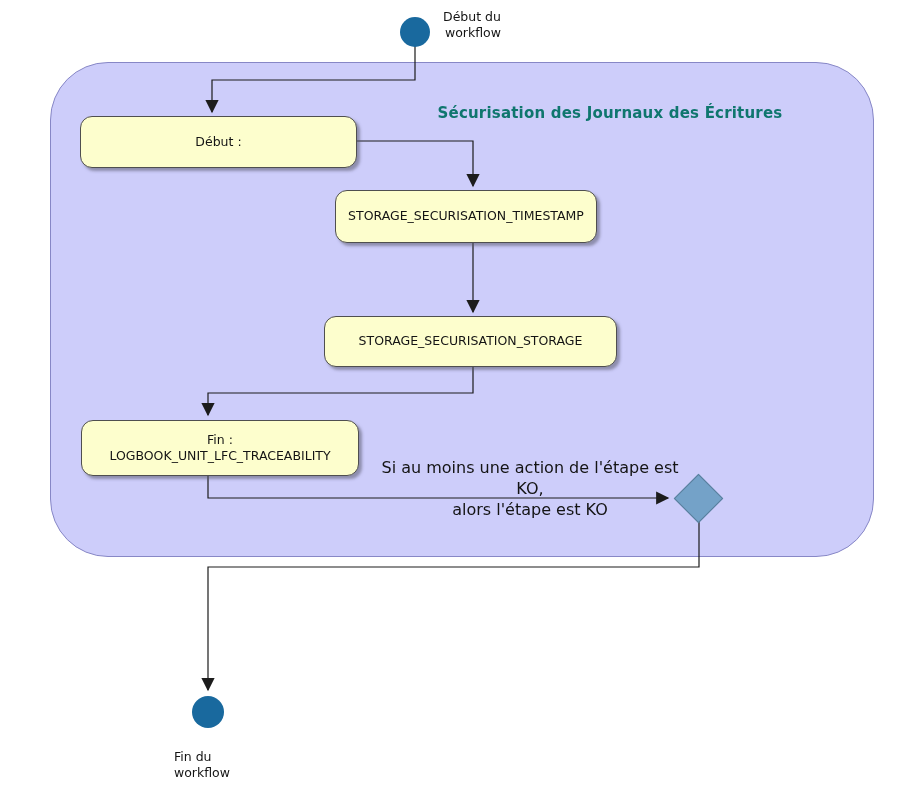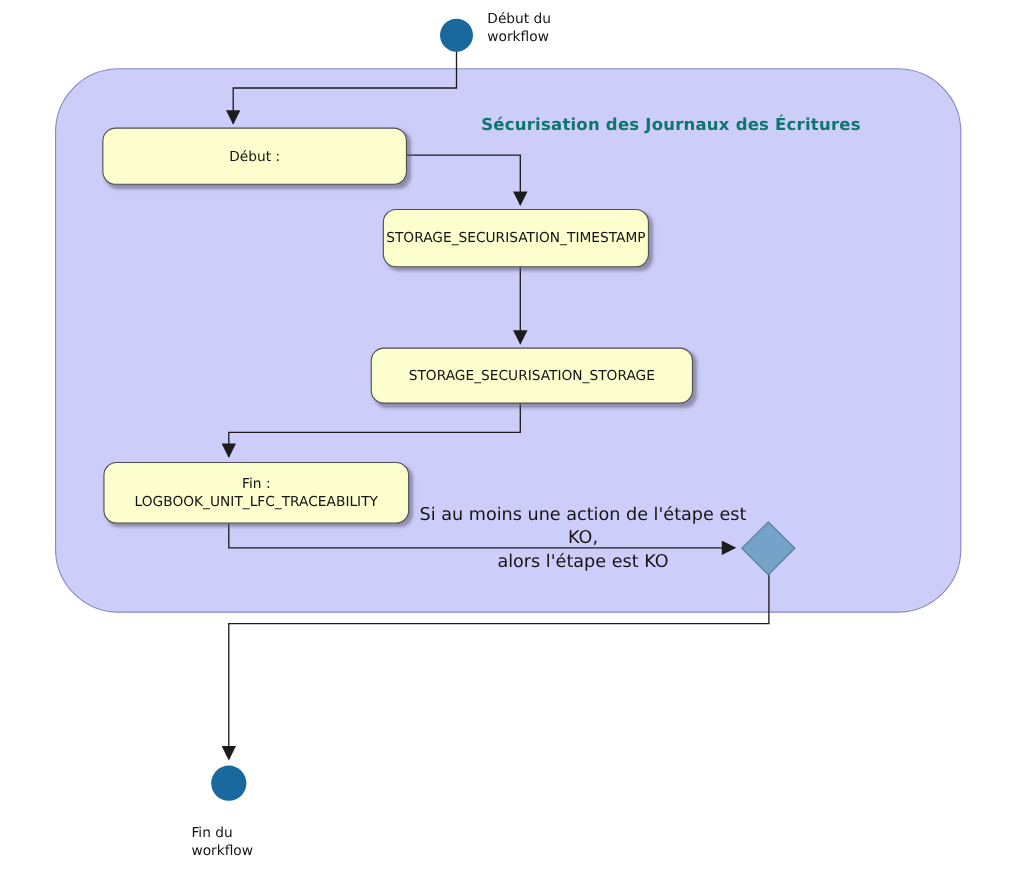--- a/index.html
+++ b/index.html
@@ -61,42 +61,41 @@
     box-shadow: 3px 3px 3px rgba(90, 90, 110, 0.55);
     display: flex;
     flex-direction: column;
     align-items: center;
     justify-content: center;
     font-size: 12.5px;
     line-height: 1.3;
     text-align: center;
     z-index: 4;
     padding: 2px 6px;
-    margin-left: 13px;
   }
   .step-begin    { left: 80px;  top: 116px; width: 277px; height: 52px; }
-  .step-timestamp{ left: 335px; top: 190px; width: 242px; height: 53px; }
+  .step-timestamp{ left: 335px; top: 190px; width: 262px; height: 53px; }
   .step-storage  { left: 324px; top: 316px; width: 293px; height: 51px; }
   .step-end      { left: 81px;  top: 420px; width: 278px; height: 56px; }
   .node-circle {
     position: absolute;
     border-radius: 50%;
     background: var(--node_fill);
     z-index: 5;
   }
   .start-circle { left: 400px; top: 17px;  width: 30px; height: 30px; }
   .end-circle   { left: 192px; top: 696px; width: 32px; height: 32px; }
   .node-label {
     position: absolute;
     font-size: 12.5px;
     line-height: 1.25;
     white-space: pre-line;
     z-index: 5;
   }
-  .start-label { left: 443px; top: 9px; text-align: left; }
+  .start-label { left: 443px; top: 9px; text-align: right; }
   .end-label   { left: 174px; top: 749px; width: 104px; text-align: left; }
   .diamond {
     position: absolute;
     left: 681px; top: 481px;
     width: 35px; height: 35px;
     background: var(--diamond_fill);
     border: 1px solid var(--diamond_border);
     transform: rotate(45deg);
     z-index: 4;
   }

